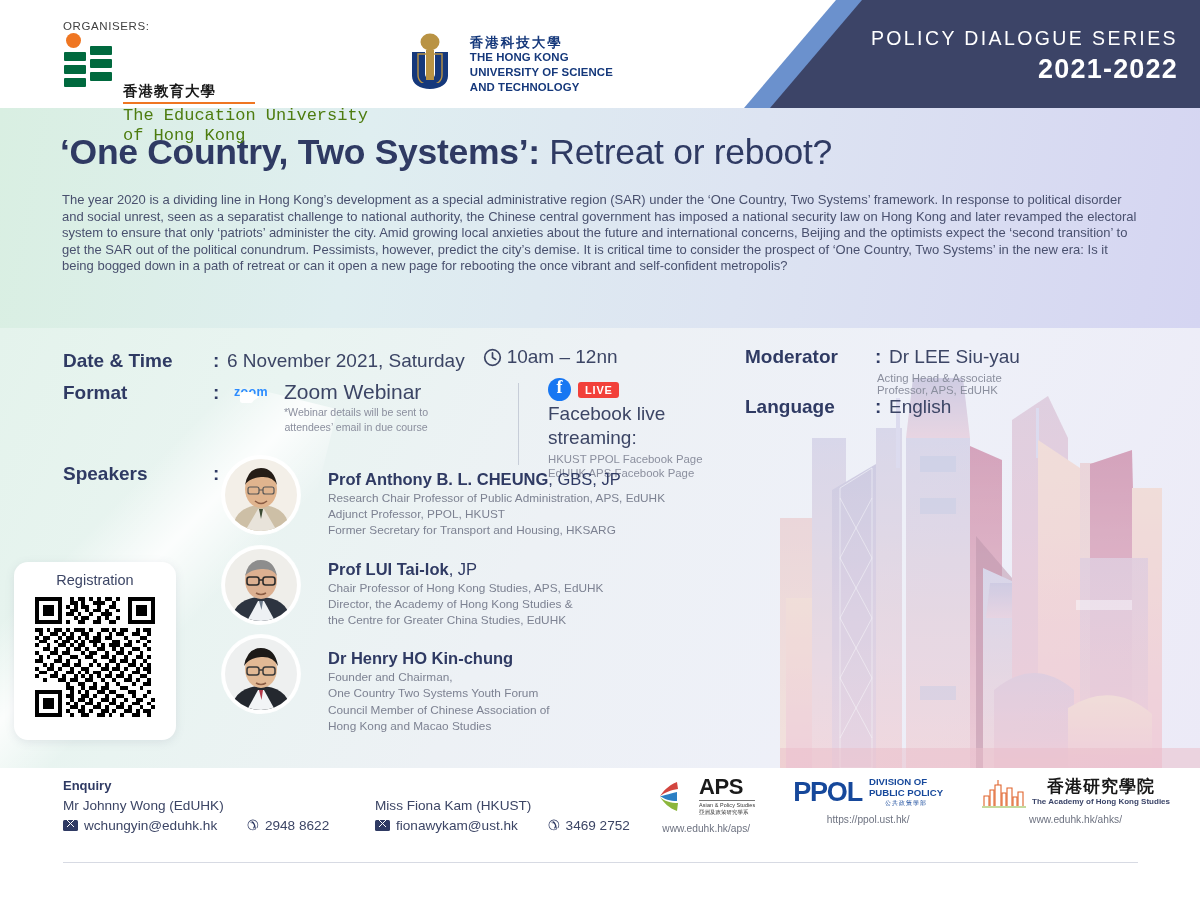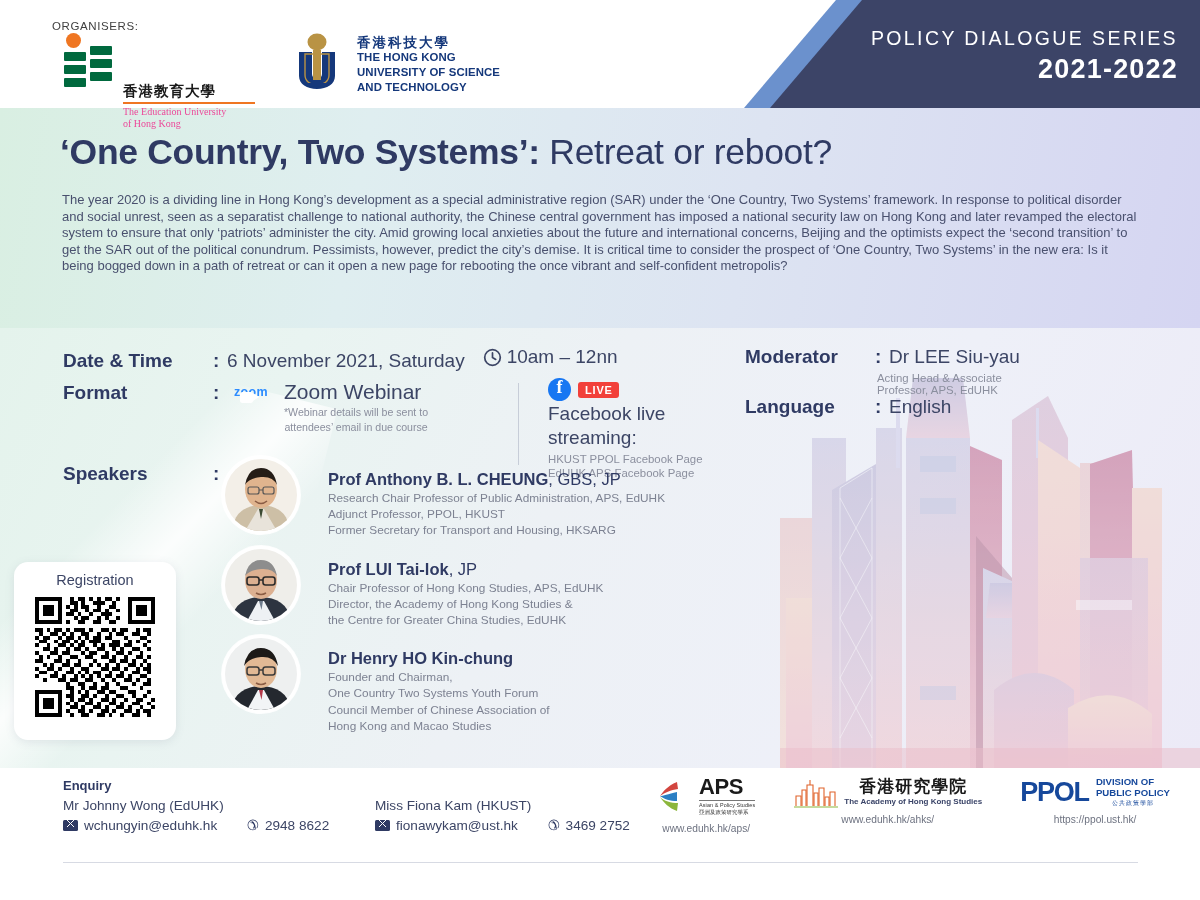--- a/index.html
+++ b/index.html
@@ -8,32 +8,32 @@
     font-family: "Liberation Sans", sans-serif;
     background: #ffffff;
     position: relative;
     overflow: hidden;
     color: #3a4468;
   }
   .poster { position: relative; width: 1200px; height: 900px; background: #fff; overflow: hidden; }
 
   
   .header { position: absolute; left: 0; top: 0; width: 1200px; height: 108px; background: #fff; z-index: 10; }
-  .organisers-label { position: absolute; left: 52px; top: 20px; font-size: 11.5px; letter-spacing: .6px; color: #3f3f3f; font-weight: 400; }
+  .organisers-label { position: absolute; left: 63px; top: 20px; font-size: 11.5px; letter-spacing: .6px; color: #3f3f3f; font-weight: 400; }
   .logo-row { position: absolute; left: 63px; top: 33px; display: flex; align-items: flex-start; gap: 38px; }
 
   
   .eduhk-logo { display: flex; align-items: flex-start; gap: 8px; }
   .eduhk-mark { position: relative; width: 52px; height: 56px; }
   .eduhk-dot { position: absolute; left: 3px; top: 0; width: 15px; height: 15px; border-radius: 50%; background: #ef7622; }
   .eduhk-bar { position: absolute; background: #00693e; border-radius: 1px; }
   .eduhk-text { padding-top: 3px; margin-top: 48px; }
   .eduhk-cn { font-family: "DejaVu Sans", sans-serif; font-size: 14.5px; font-weight: 700; color: #1a1a1a; letter-spacing: 1px; line-height: 1.1; }
   .eduhk-rule { width: 132px; height: 1.4px; background: #ef7622; margin: 2.5px 0 2px; }
-  .eduhk-en { font-family: Liberation Serif, serif; font-size: 10px; color: #ec4899; line-height: 1.18; }
+  .eduhk-en { font-family: Liberation Mono, monospace; font-size: 17px; color: #4d7c0f; line-height: 1.18; }
 
   
   .hkust-logo { display: flex; align-items: flex-start; gap: 16px; }
   .hkust-mark { position: relative; width: 48px; height: 58px; }
   .hkust-text { padding-top: 2px; }
   .hkust-cn { font-family: "DejaVu Sans", sans-serif; font-size: 13.5px; font-weight: 700; color: #15387b; letter-spacing: 2px; line-height: 1.1; }
   .hkust-en { font-size: 11.4px; font-weight: 700; color: #15387b; line-height: 1.22; letter-spacing: .1px; margin-top: 1px; }
 
   
   .banner { position: absolute; right: 0; top: 0; width: 460px; height: 120px; }
@@ -735,20 +735,32 @@
           <div class="aps-text">
             <div class="aps-big">APS</div>
             <div class="aps-small">Asian &amp; Policy Studies</div>
             <div class="aps-small" style="border:0;margin:0;padding:0;">亞洲及政策研究學系</div>
           </div>
         </div>
         <div class="flogo-url">www.eduhk.hk/aps/</div>
       </div>
 
       <div class="flogo">
+        <div class="ppol-row">
+          <div class="ppol-big">PPOL</div>
+          <div>
+            <div class="ppol-sub">DIVISION OF</div>
+            <div class="ppol-sub">PUBLIC POLICY</div>
+            <div class="ppol-cn">公共政策學部</div>
+          </div>
+        </div>
+        <div class="flogo-url">https://ppol.ust.hk/</div>
+      </div>
+
+      <div class="flogo">
         <div style="display:flex;align-items:center;gap:5px;">
           <svg width="46" height="32" viewBox="0 0 46 32">
             <g fill="none" stroke="#e0632a" stroke-width="1.1">
               <path d="M3 30 v-10 h5 v10"></path>
                 <path d="M9 30 v-16 h4 v16"></path>
                 <path d="M14 30 v-21 h6 v21"></path>
               <path d="M17 9 v-5"></path>
                 <path d="M21 30 v-13 h4 v13"></path>
                 <path d="M26 30 v-18 h5 v18"></path>
               <path d="M32 30 v-9 h4 v9"></path>
@@ -757,30 +769,18 @@
             <path d="M1 31 h44" stroke="#8cb63c" stroke-width="1.2"></path>
           </svg>
           <div>
             <div class="ahks-cn">香港研究學院</div>
             <div class="ahks-en">The Academy of Hong Kong Studies</div>
           </div>
         </div>
         <div class="flogo-url">www.eduhk.hk/ahks/</div>
       </div>
 
-      <div class="flogo">
-        <div class="ppol-row">
-          <div class="ppol-big">PPOL</div>
-          <div>
-            <div class="ppol-sub">DIVISION OF</div>
-            <div class="ppol-sub">PUBLIC POLICY</div>
-            <div class="ppol-cn">公共政策學部</div>
-          </div>
-        </div>
-        <div class="flogo-url">https://ppol.ust.hk/</div>
-      </div>
-
     </div>
 
     <div class="foot-rule"></div>
   </div>
 
 </div>
 
 </body></html>

